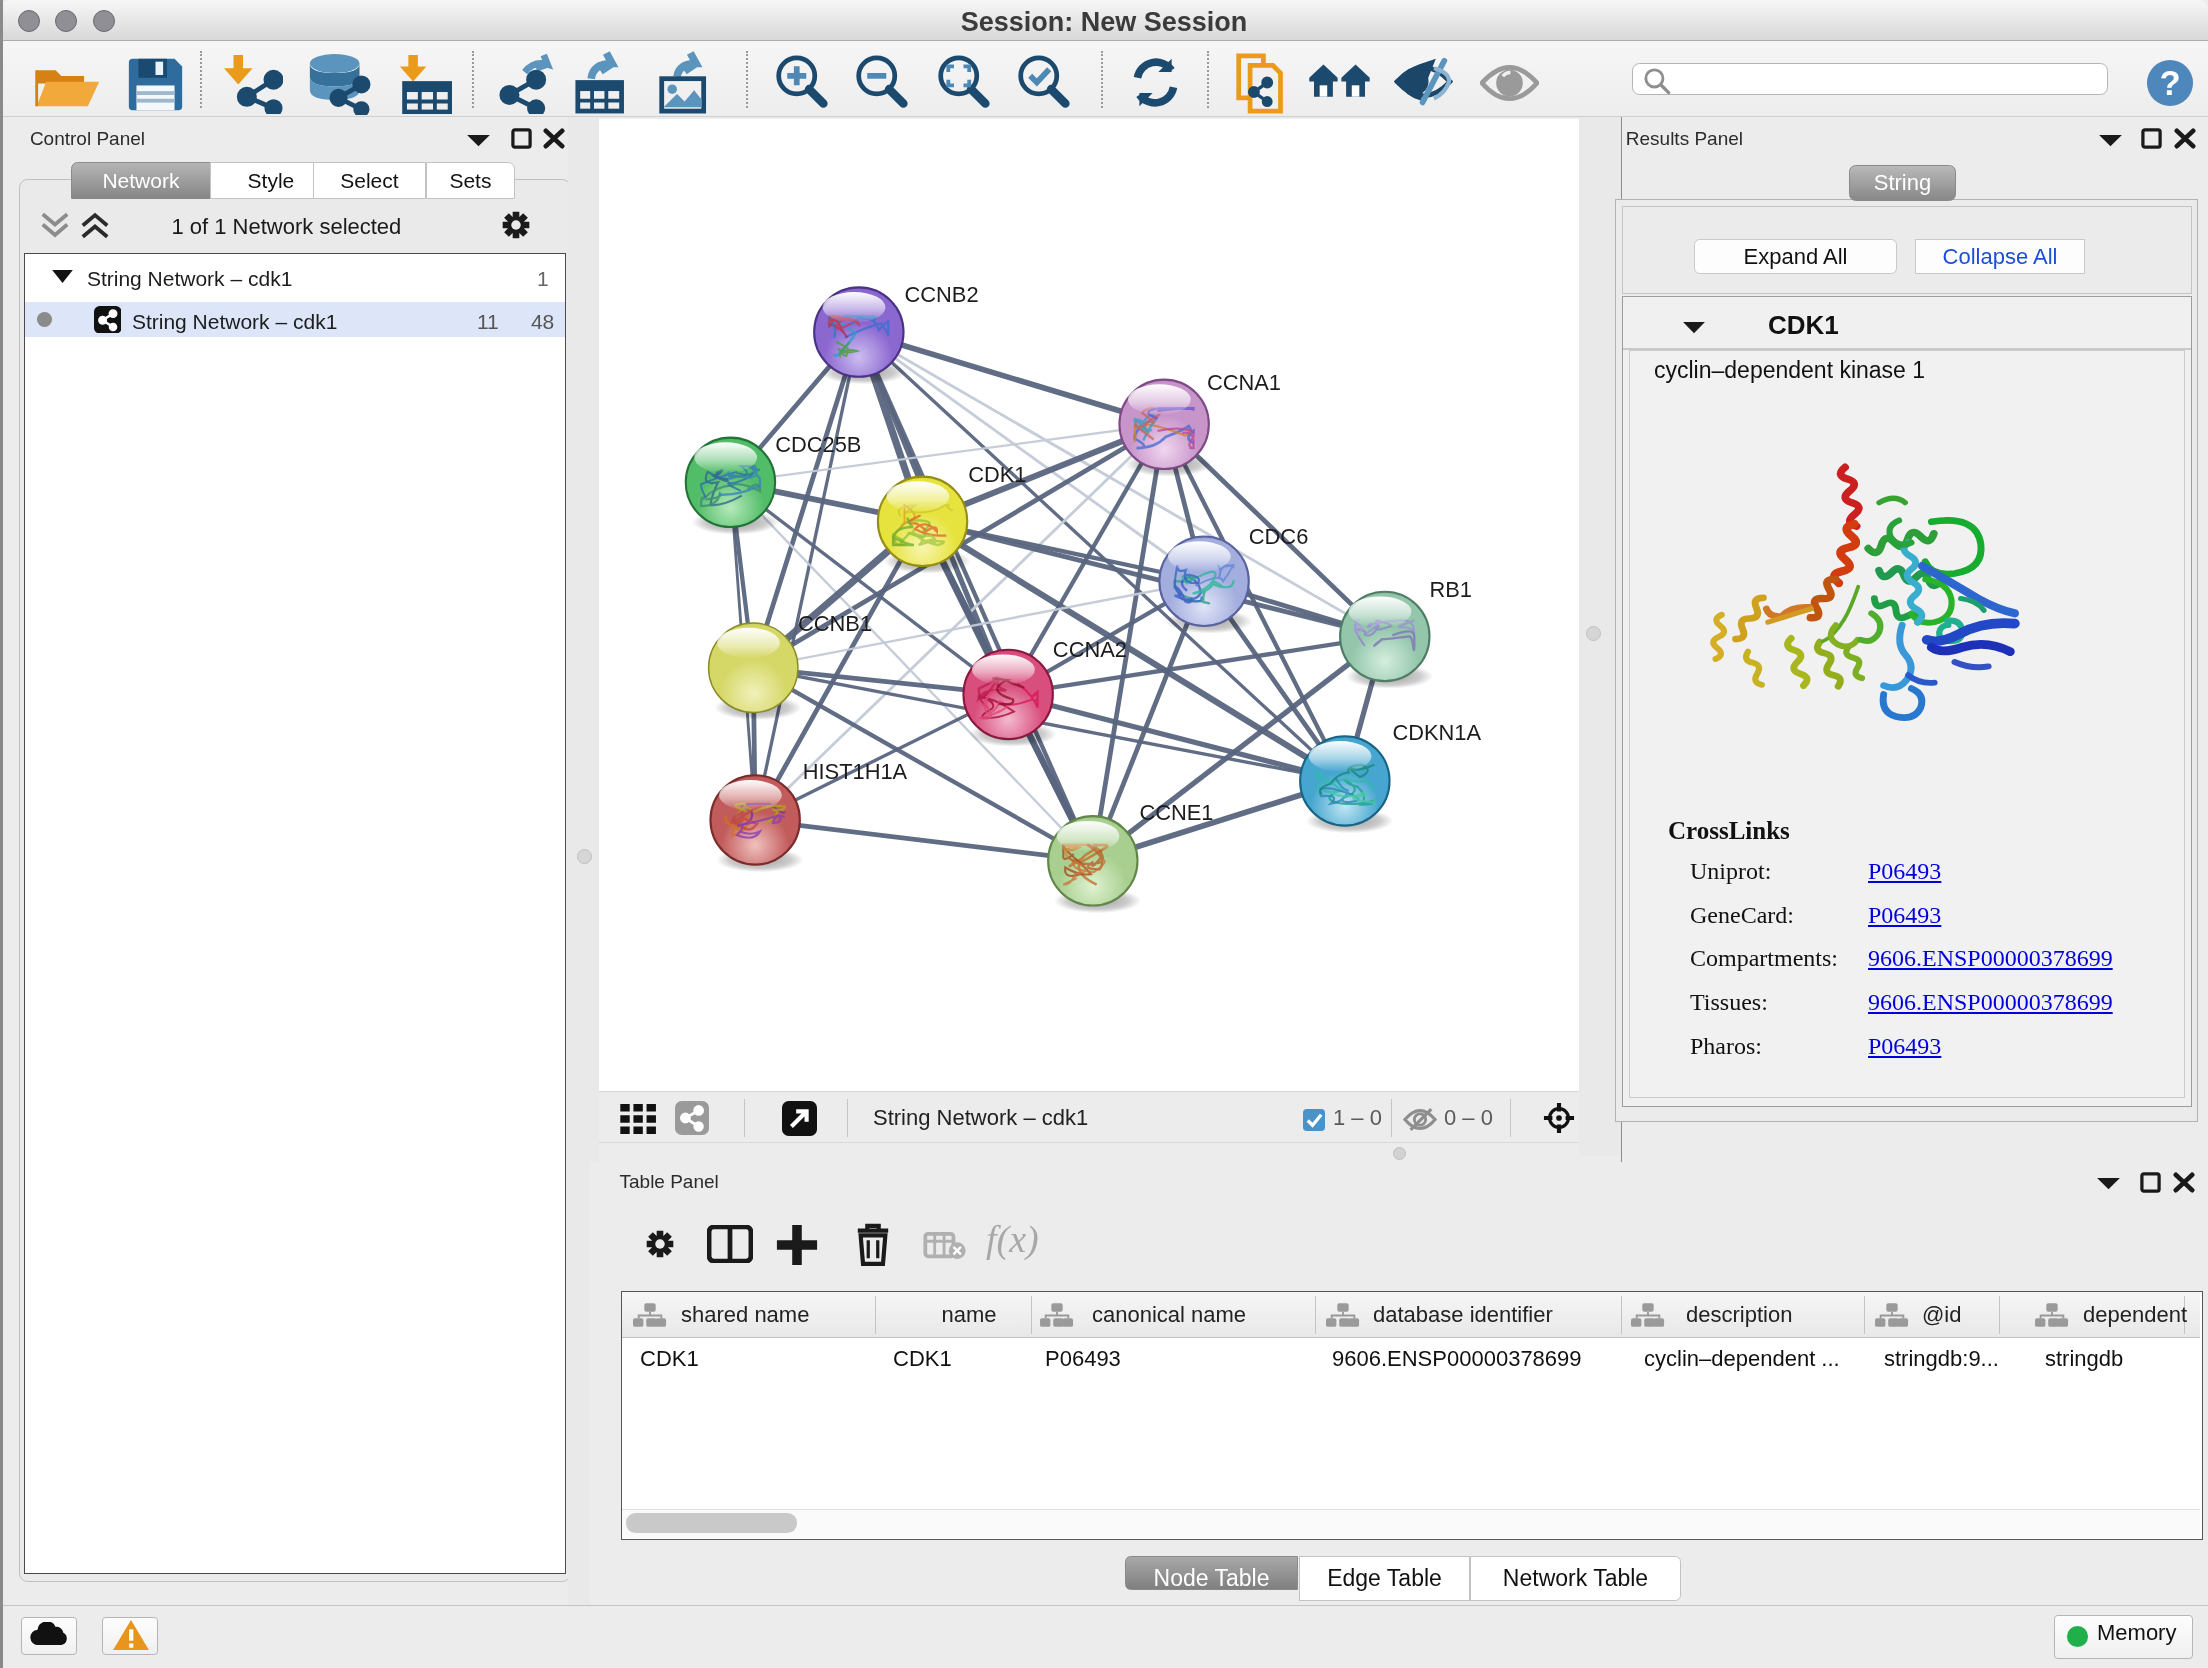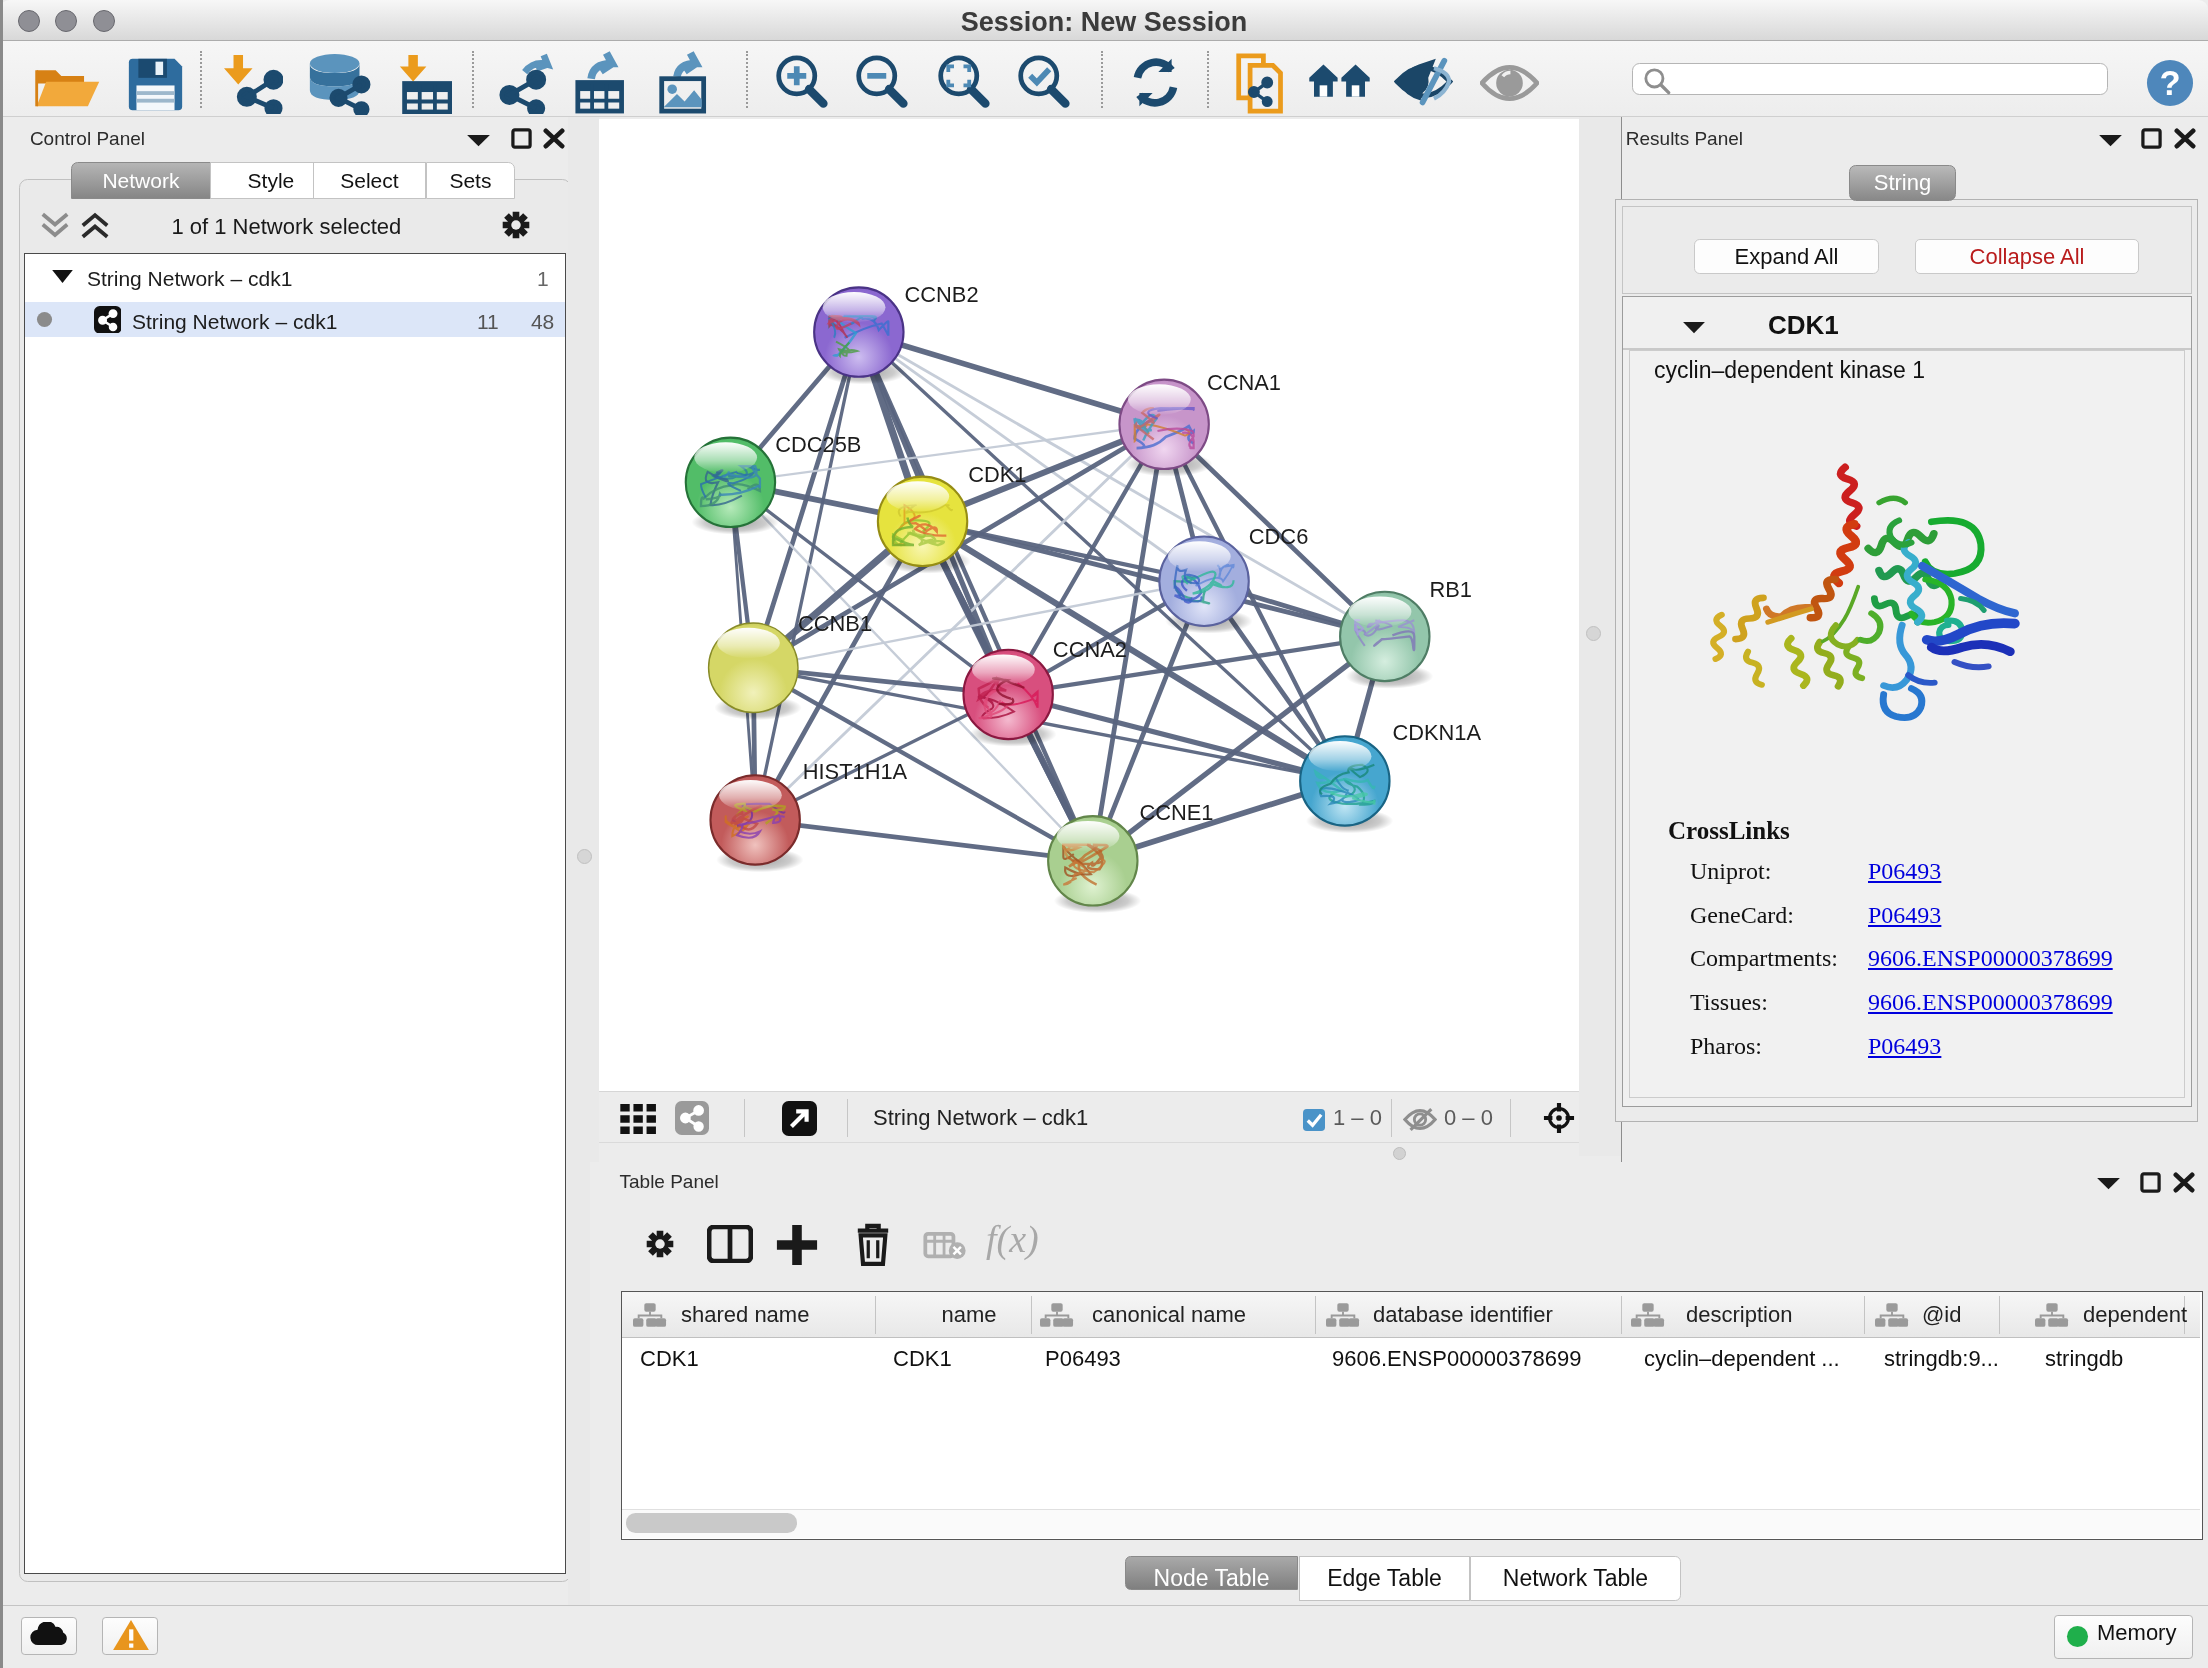--- a/index.html
+++ b/index.html
@@ -562,22 +562,22 @@
     </svg>
   <svg class="abs" style="left:519px;top:11.4px" width="21" height="21" viewBox="0 0 22 22">
       <rect x="2" y="2" width="18" height="18" fill="none" stroke="#1a1a1a" stroke-width="3.4" rx="2"></rect>
     </svg>
   <svg class="abs" style="left:552px;top:11.4px" width="22" height="21" viewBox="0 0 23 22">
       <path d="M3 3 L20 19 M20 3 L3 19" stroke="#1a1a1a" stroke-width="5" stroke-linecap="round"></path>
     </svg>
   <div class="abs" style="left:-6.7px;top:82px;width:583px;height:923px;border:1px solid #b2b2b2;background:#ebebeb"></div>
   <div class="abs" style="left:227px;top:48px;width:107px;height:36px;background:linear-gradient(#b9b9b9,#888888);border:1px solid #8a8a8a;border-radius:6.7px;color:#fff;font-size:22px;text-align:center;line-height:34px">String</div>
   <div class="abs" style="left:0px;top:89px;width:570px;height:88px;border:1px solid #c4c4c4"></div>
-  <div class="abs" style="left:72px;top:122px;width:185px;height:35px;background:#fdfdfd;border:1px solid #c9c9c9;border-radius:5.7px;font-size:22px;text-align:center;line-height:33px;color:#111">Expand All</div>
-  <div class="abs" style="left:293px;top:122px;width:224px;height:35px;background:#fdfdfd;border:1px solid #c9c9c9;border-radius:5px;font-size:22px;text-align:center;line-height:33px;color:#b91c1c">Collapse All</div>
+  <div class="abs" style="left:72px;top:122px;width:203px;height:35px;background:#fdfdfd;border:1px solid #c9c9c9;border-radius:5.7px;font-size:22px;text-align:center;line-height:33px;color:#111">Expand All</div>
+  <div class="abs" style="left:293px;top:122px;width:170px;height:35px;background:#fdfdfd;border:1px solid #c9c9c9;border-radius:0;font-size:22px;text-align:center;line-height:33px;color:#1d4ed8">Collapse All</div>
   <div class="abs" style="left:0px;top:179px;width:570px;height:811px;border:1px solid #9c9c9c;background:#f0f0f0"></div>
   <svg class="abs" style="left:60px;top:204px" width="24" height="13.3" viewBox="0 0 25 14">
       <path d="M1 1 h23 l-11.5 12 z" fill="#1a1a1a"></path>
     </svg>
   <div class="abs" style="left:146px;top:193px;font-size:26px;font-weight:bold;color:#111">CDK1</div>
   <div class="abs" style="left:1px;top:231px;width:568px;height:1.9px;background:#c9c9c9"></div>
   <div class="abs" style="left:6.7px;top:233px;width:556px;height:748px;border:1px solid #cccccc;background:#f1f1f1"></div>
   <div class="abs" style="left:32px;top:240px;font-size:23px;color:#111">cyclin–dependent kinase 1</div>
   <svg class="abs" style="left:55px;top:337px" width="347" height="295" viewBox="0 0 450 400" preserveAspectRatio="none">
 <g fill="none" stroke-linecap="round" stroke-linejoin="round">

